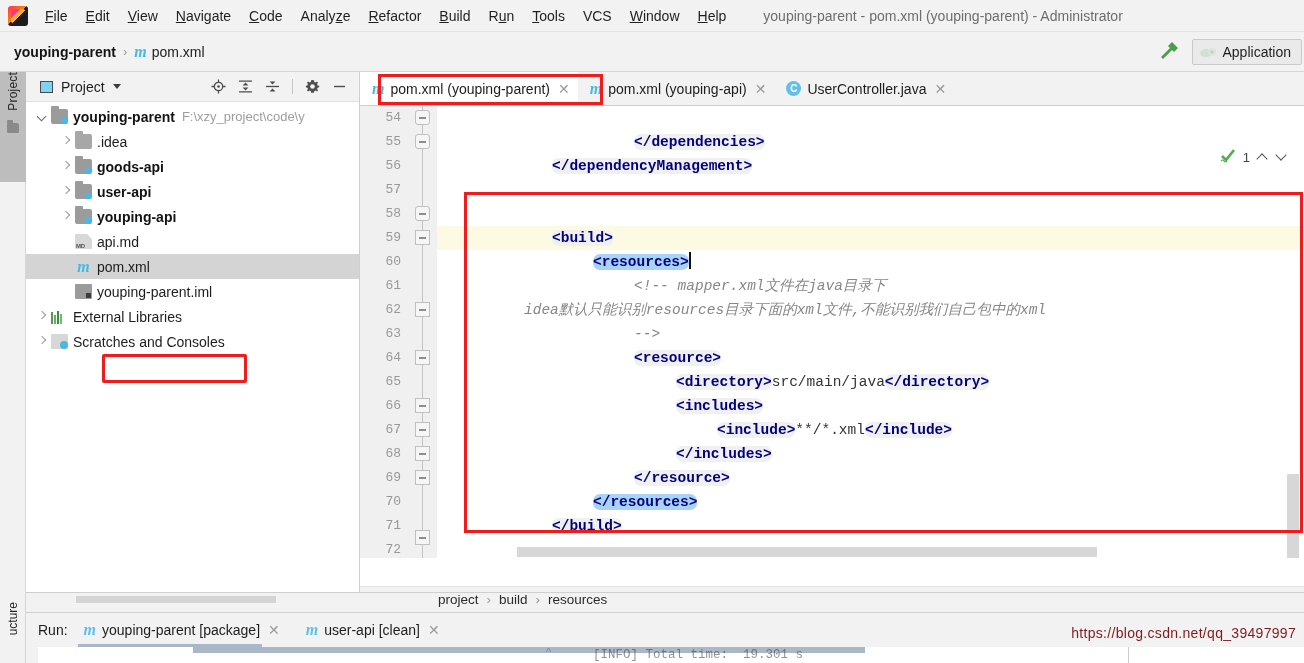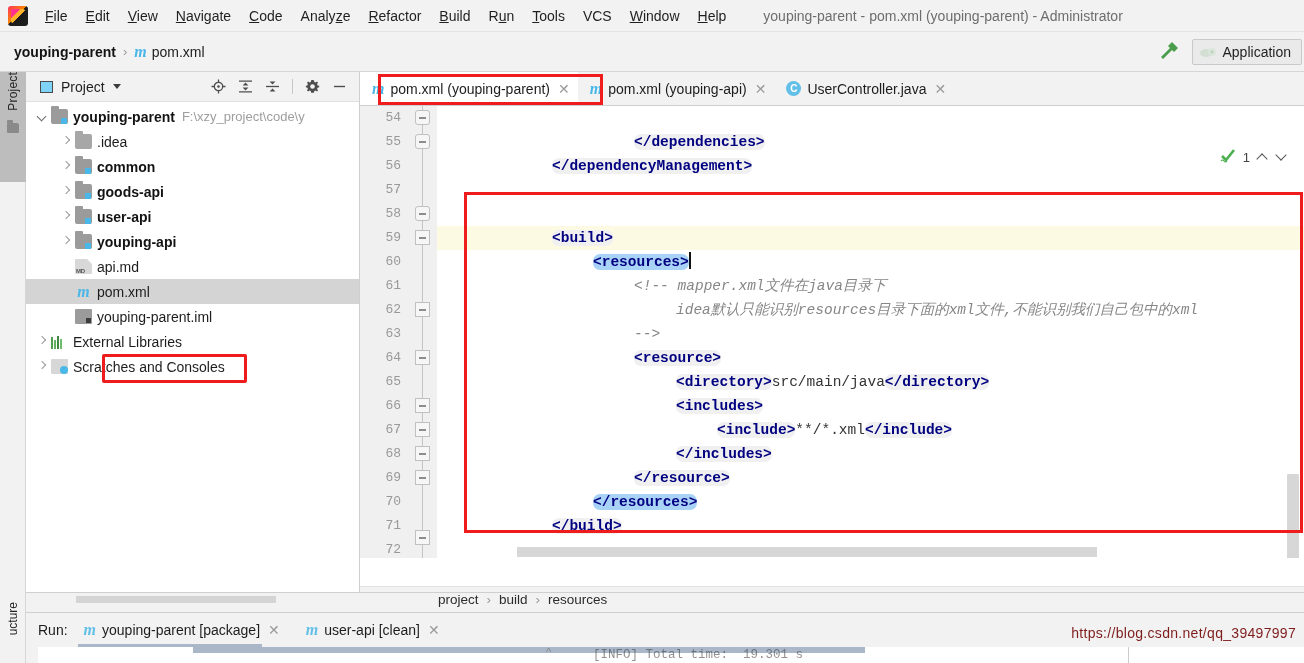--- a/index.html
+++ b/index.html
@@ -381,25 +381,20 @@
         <span class="tlabel-bold">youping-parent</span>
         <span class="tpath">F:\xzy_project\code\y</span>
       </div>
 
       <div class="trow" style="padding-left:34px">
         <span class="arrow right"></span>
         <span class="ico folder"></span>
         <span class="tlabel">.idea</span>
       </div>
 
-      <div class="trow" style="padding-left:34px">
-        <span class="arrow right"></span>
-        <span class="ico module"></span>
-        <span class="tlabel-bold">common</span>
-      </div>
 
       <div class="trow" style="padding-left:34px">
         <span class="arrow right"></span>
         <span class="ico module"></span>
         <span class="tlabel-bold">goods-api</span>
       </div>
 
       <div class="trow" style="padding-left:34px">
         <span class="arrow right"></span>
         <span class="ico module"></span>
@@ -526,21 +521,21 @@
 
         <div class="crow code-text" style="top:120px;left:0">
           <span class="tg selblue" style="margin-left:69px">&lt;resources&gt;</span><span class="caret"></span>
         </div>
 
         <div class="crow code-text" style="top:144px;left:0">
           <span class="cmt" style="margin-left:110px">&lt;!-- mapper.xml文件在java目录下</span>
         </div>
 
         <div class="crow code-text" style="top:168px;left:0">
-          <span class="cmt" style="margin-left:152px">idea默认只能识别resources目录下面的xml文件,不能识别我们自己包中的xml</span>
+          <span class="cmt" style="">idea默认只能识别resources目录下面的xml文件,不能识别我们自己包中的xml</span>
         </div>
 
         <div class="crow code-text" style="top:192px;left:0">
           <span class="cmt" style="margin-left:110px">--&gt;</span>
         </div>
 
         <div class="crow code-text" style="top:216px;left:0">
           <span class="tg hl-soft" style="margin-left:110px">&lt;resource&gt;</span>
         </div>
 

